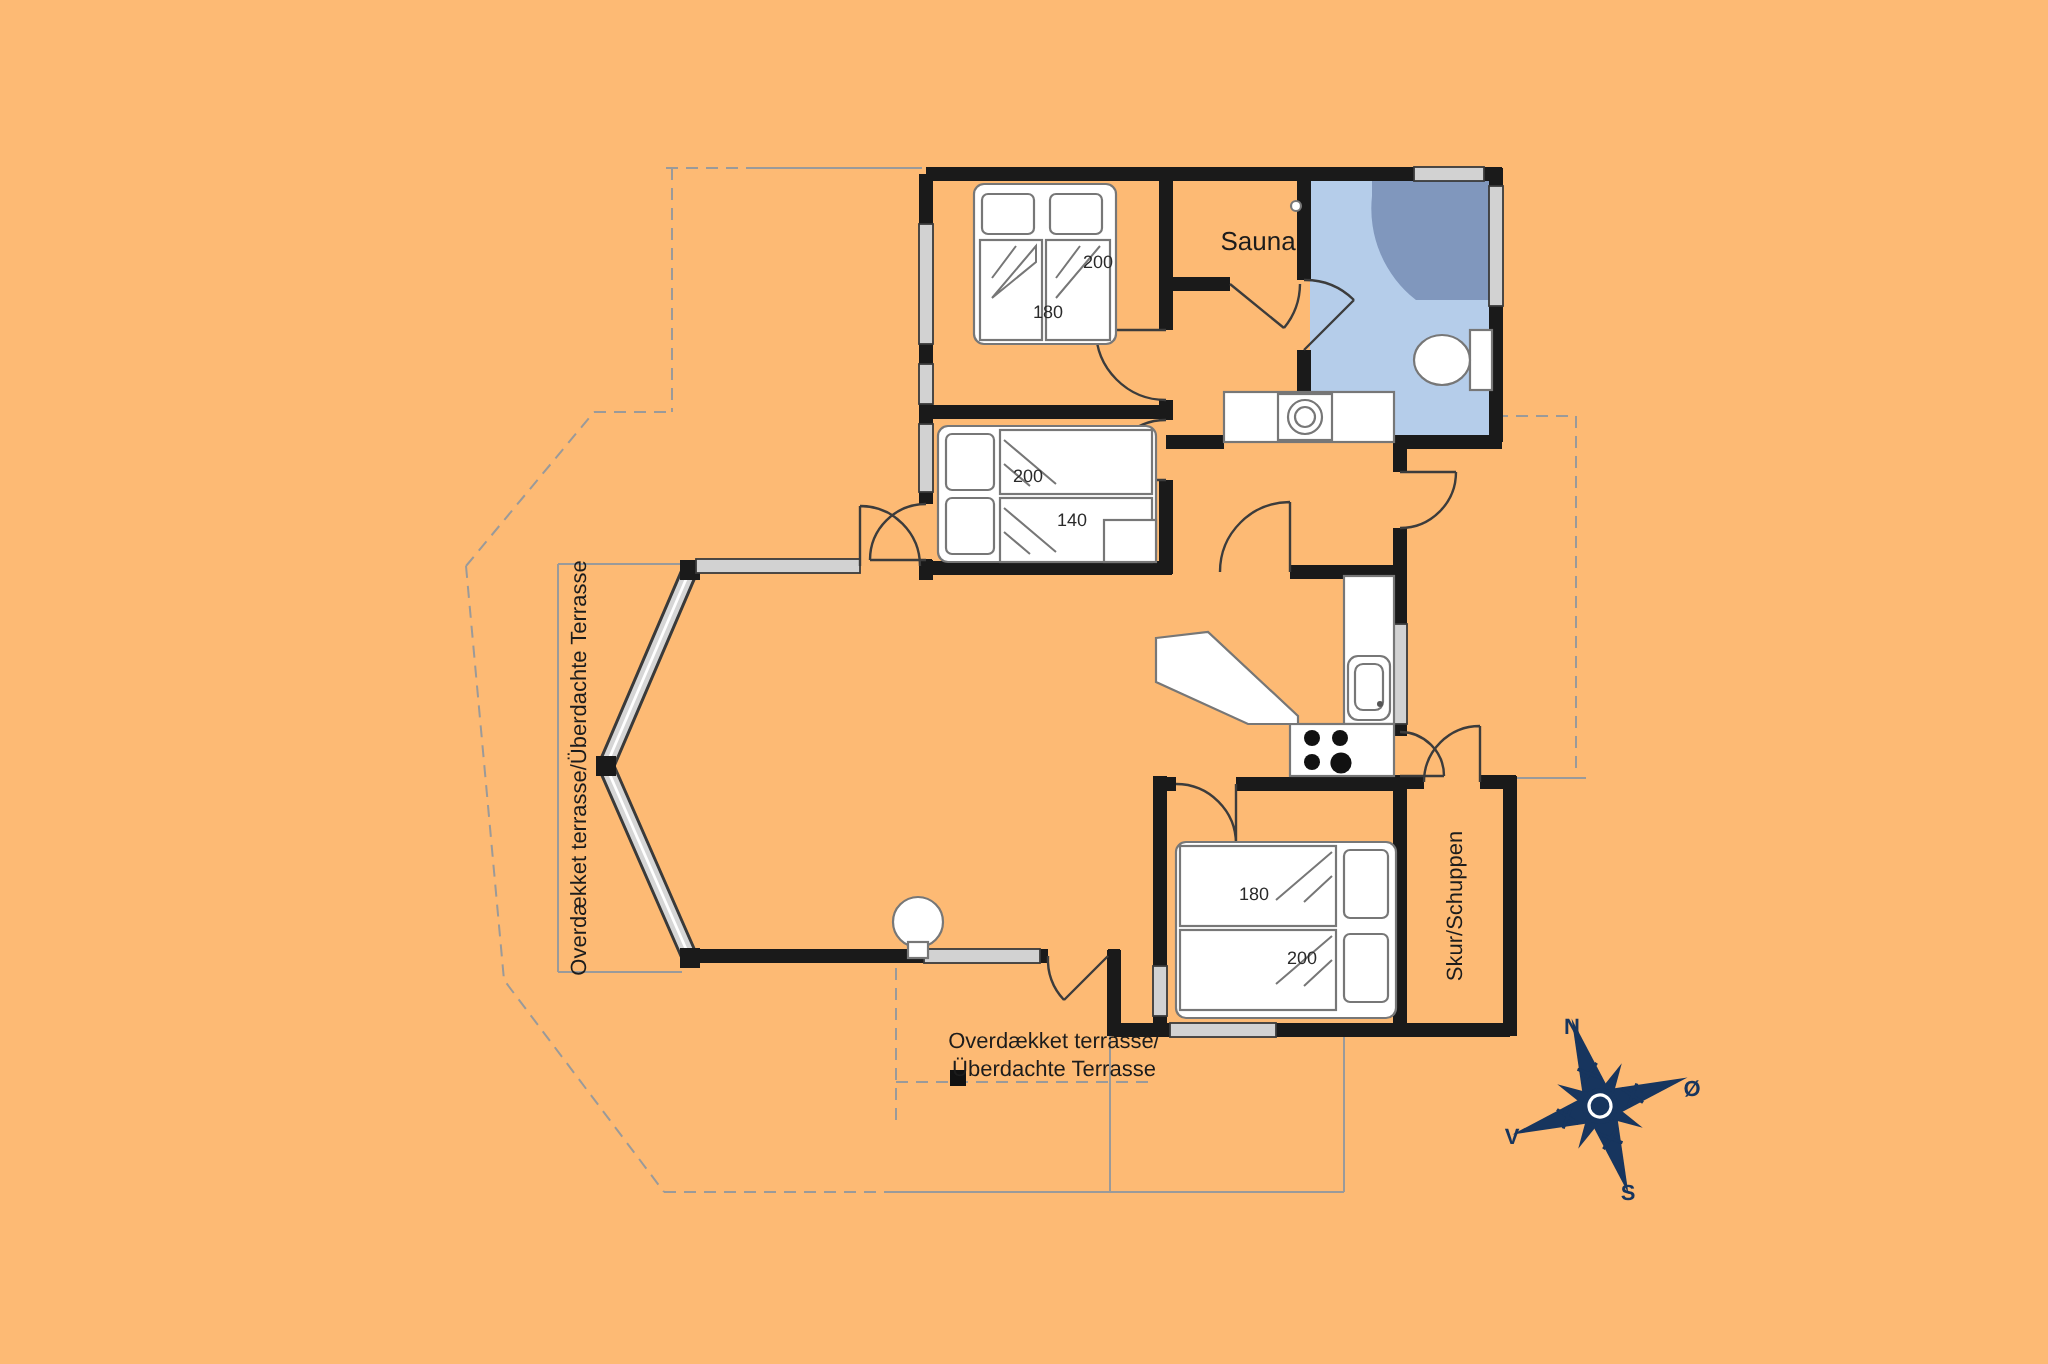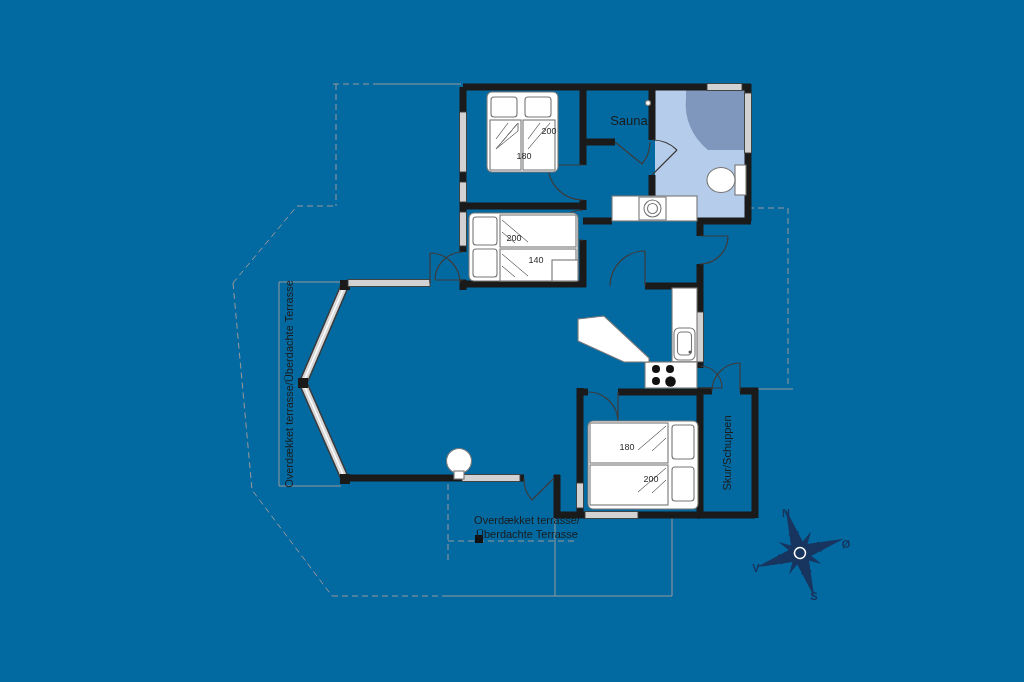--- a/index.html
+++ b/index.html
@@ -1,16 +1,16 @@
 <!DOCTYPE html>
 <html><head>
 <meta charset="utf-8">
 <style>
   html,body{margin:0;padding:0;background:#ffffff;}
-  .stage{width:1024px;height:682px;background:#0369a1;position:relative;margin:0 auto;overflow:hidden;
+  .stage{width:1024px;height:682px;background:#fdba74;position:relative;margin:0 auto;overflow:hidden;
          font-family:"Liberation Sans", sans-serif;}
   svg{display:block;}
   text{font-family:"Liberation Sans", sans-serif;fill:#1c1c1c;}
   .room-label{font-size:13px;}
   .small-label{font-size:11px;}
   .dim-label{font-size:9px;fill:#2a2a2a;}
   .compass-label{font-size:11px;font-weight:bold;fill:#17355e;}
   .thin{stroke:#9a9a9a;stroke-width:1;fill:none;}
   .dashed{stroke:#9a9a9a;stroke-width:1;fill:none;stroke-dasharray:6 4;}
   .furn{stroke:#777;stroke-width:1.1;fill:#ffffff;}

